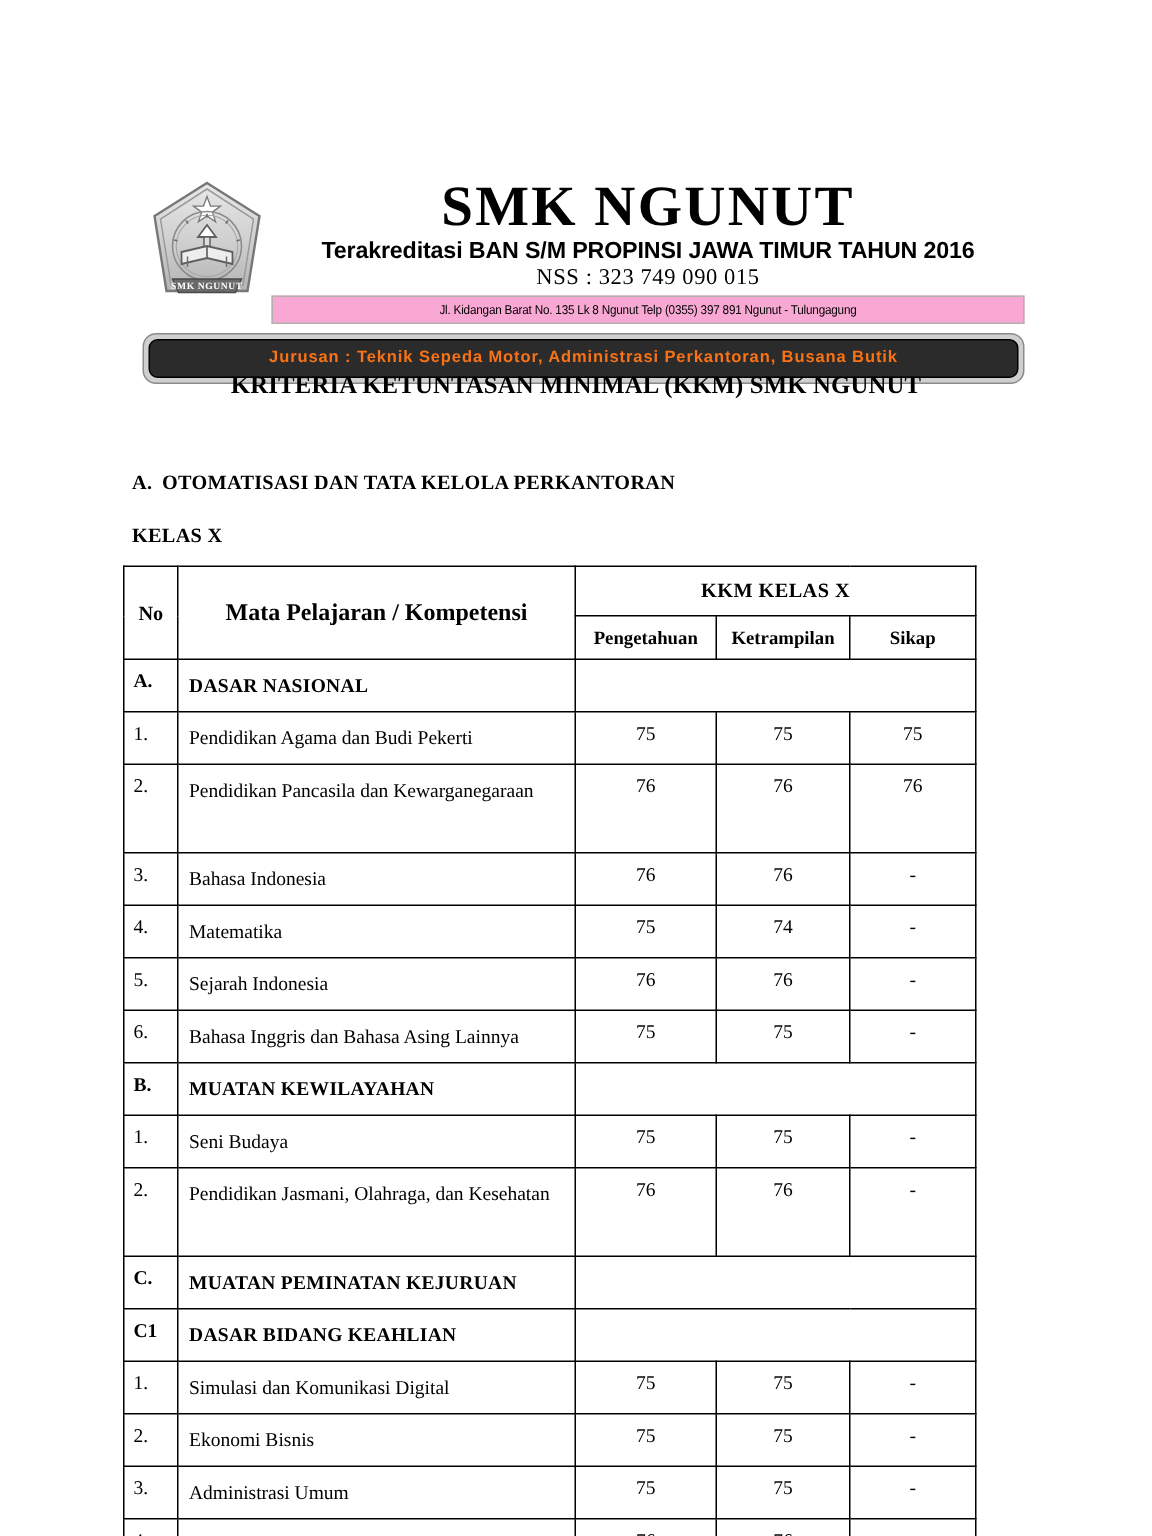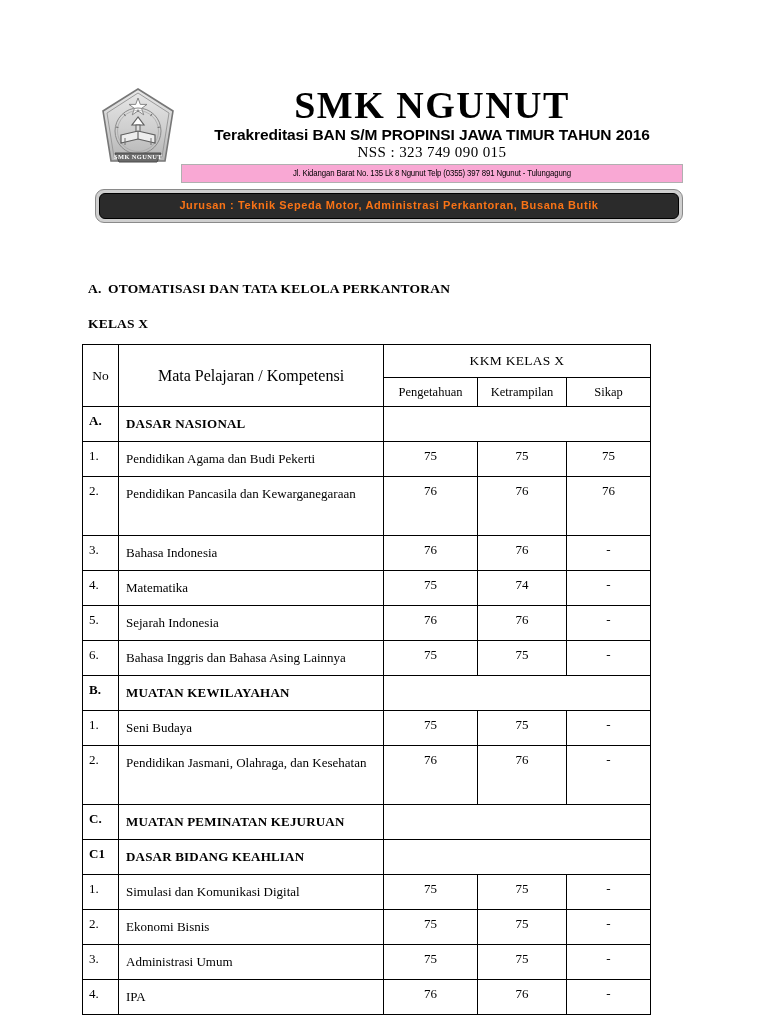--- a/index.html
+++ b/index.html
@@ -13,20 +13,21 @@
     height: 1024px;
     font-family: "Liberation Serif", "DejaVu Serif", serif;
     color: #000000;
     overflow: hidden;
   }
   .page {
     position: relative;
     width: 768px;
     height: 824px;
     box-sizing: border-box;
+    margin-top: 33px;
   }
 
   
   .letterhead {
     position: absolute;
     left: 95px;
     top: 85px;
     width: 588px;
   }
   .lh-row {
@@ -171,21 +172,21 @@
     vertical-align: top;
   }
   .col-no   { width: 36px; }
   .col-mp   { width: 265px; }
   .col-pg   { width: 94px; }
   .col-kt   { width: 89px; }
   .col-sk   { width: 84px; }
 
   .kkm-table thead th {
     text-align: center;
-    font-weight: normal;
+    font-weight: bold;
     vertical-align: middle;
   }
   th.h-no, th.h-mp {
     height: 60px;
   }
   th.h-kkm {
     height: 32px;
     font-size: 13.5px;
     letter-spacing: 0.3px;
   }
@@ -286,20 +287,21 @@
     </div>
 
     <div class="jurusan-outer">
       <div class="jurusan-inner">
         <div class="jurusan-text">Jurusan : Teknik Sepeda Motor, Administrasi Perkantoran, Busana Butik</div>
       </div>
     </div>
   </div>
 
   <div class="doc-title">
+    <span class="l1">KRITERIA KETUNTASAN MINIMAL (KKM) SMK NGUNUT</span>
   </div>
 
   <div class="section-a">
     <span class="sa-idx">A.</span><span>OTOMATISASI DAN TATA KELOLA PERKANTORAN</span>
   </div>
 
   <div class="kelas-label">KELAS X</div>
 
   <table class="kkm-table">
     <colgroup>

